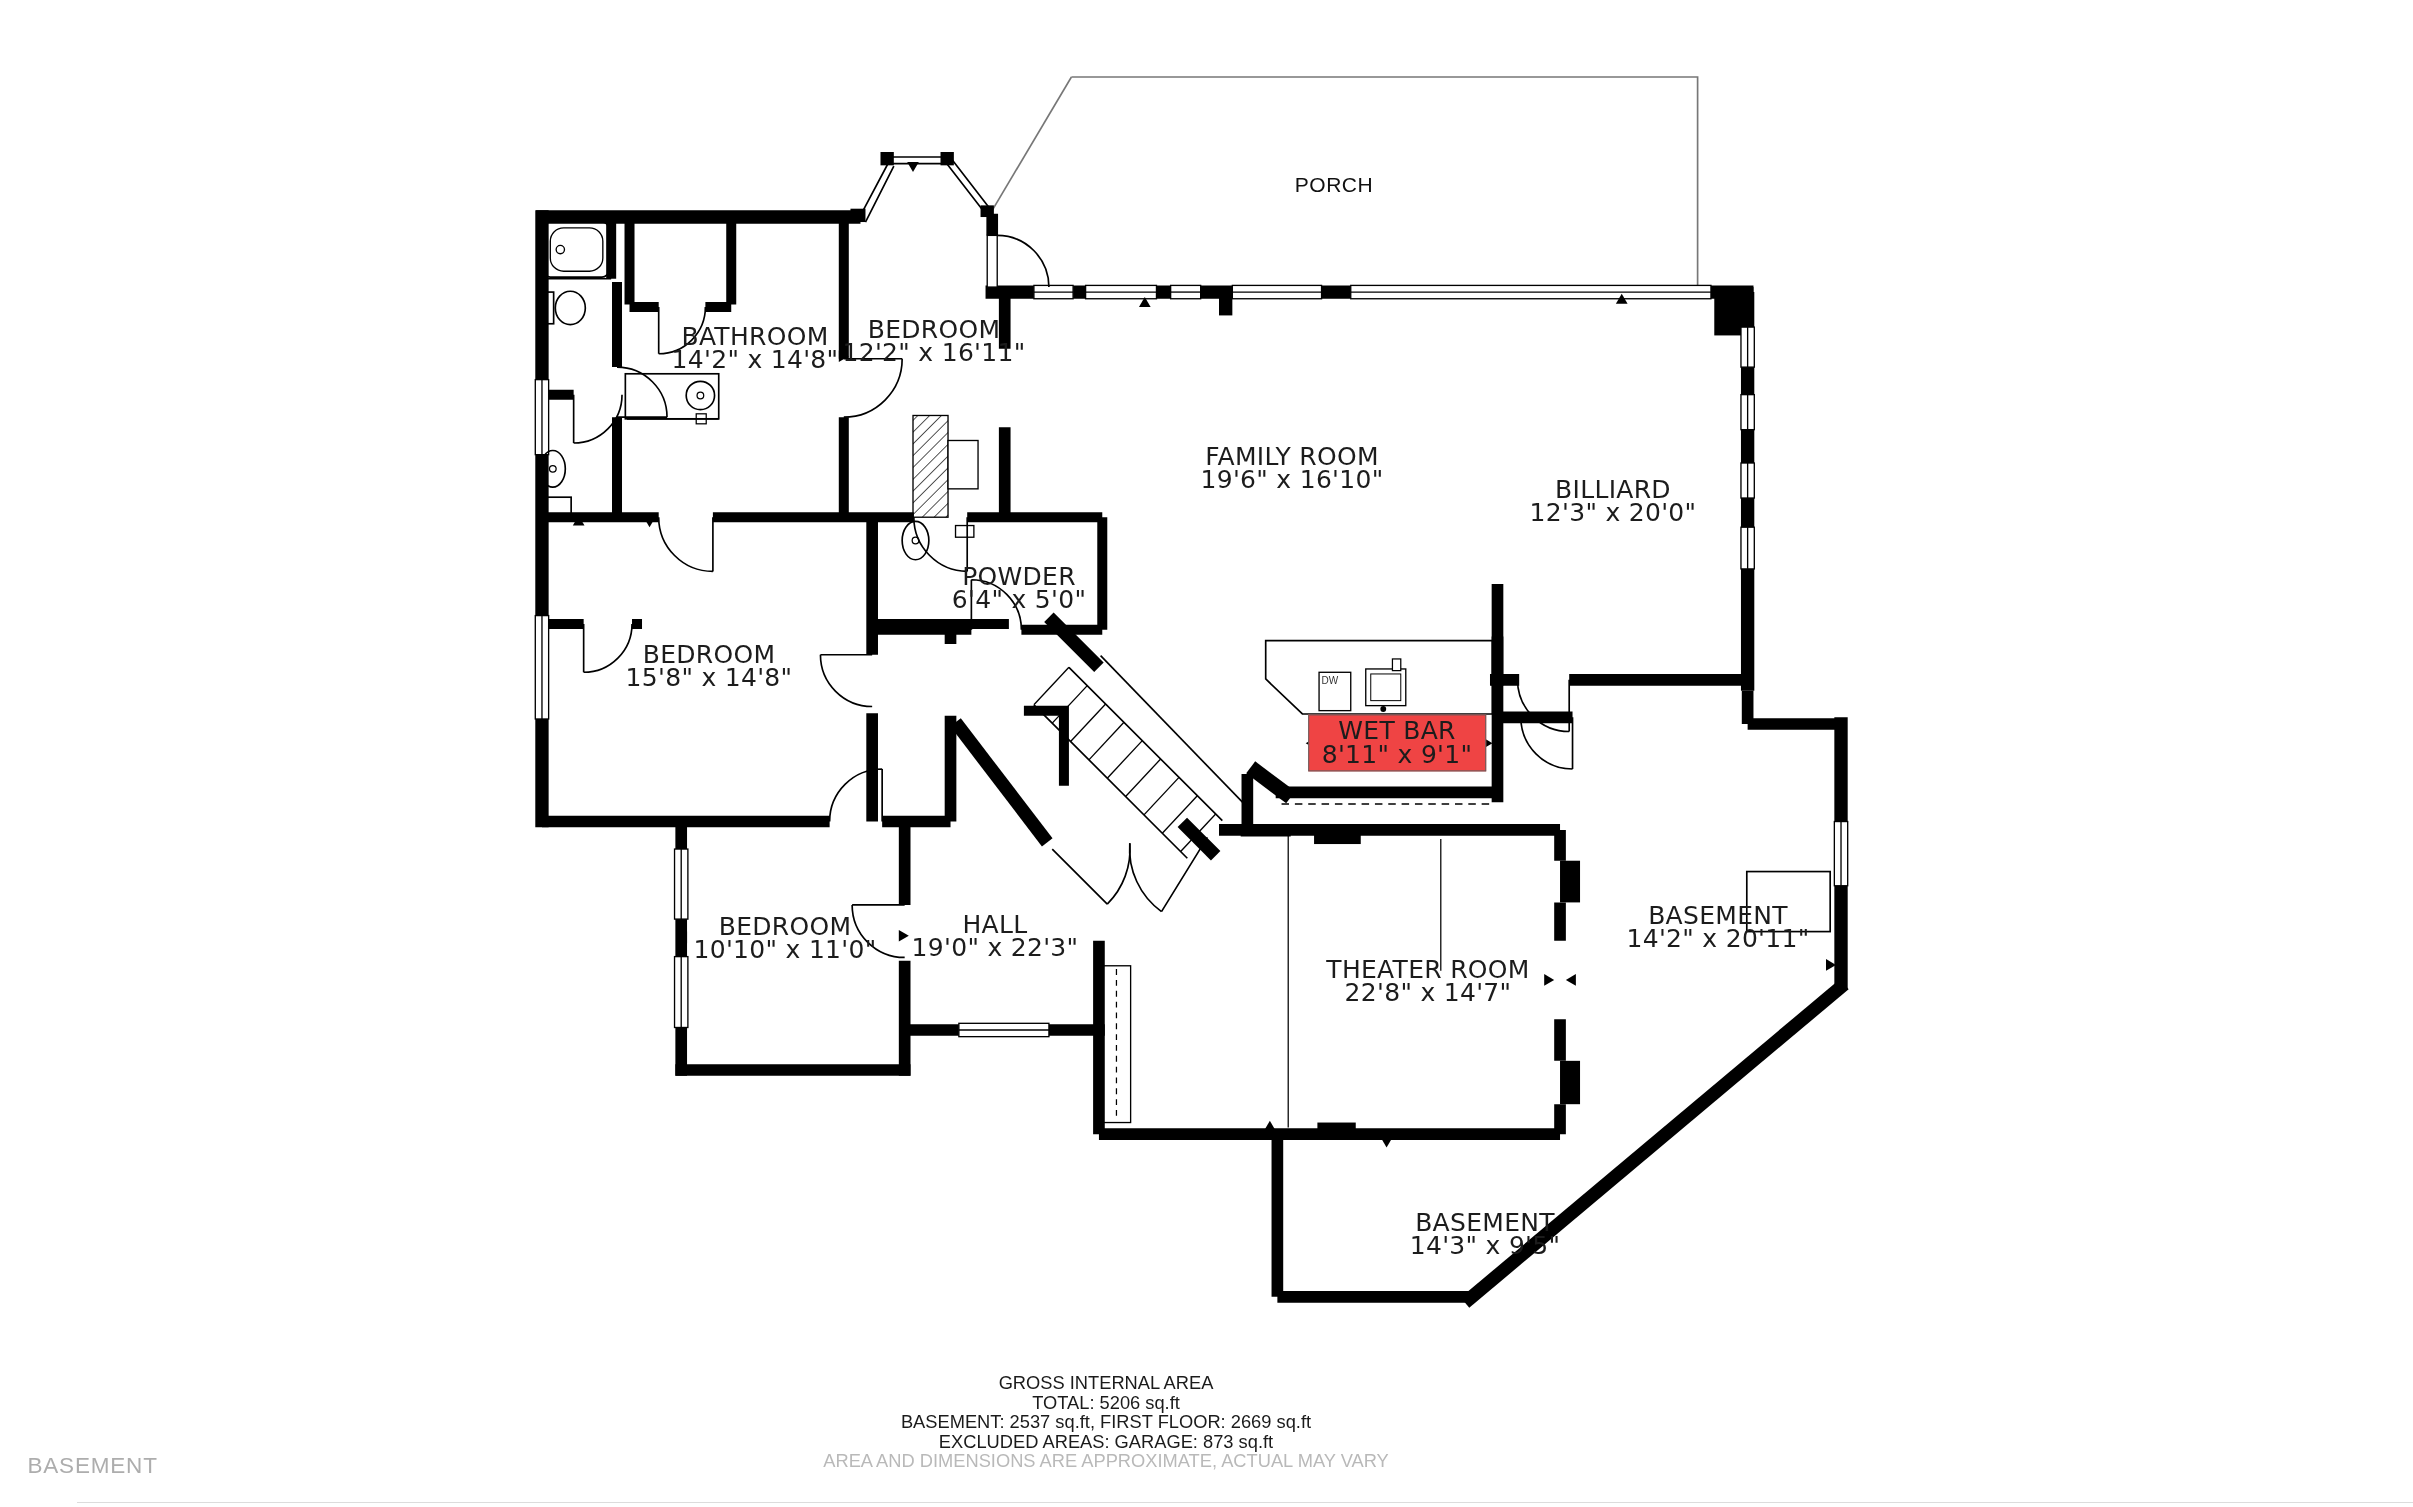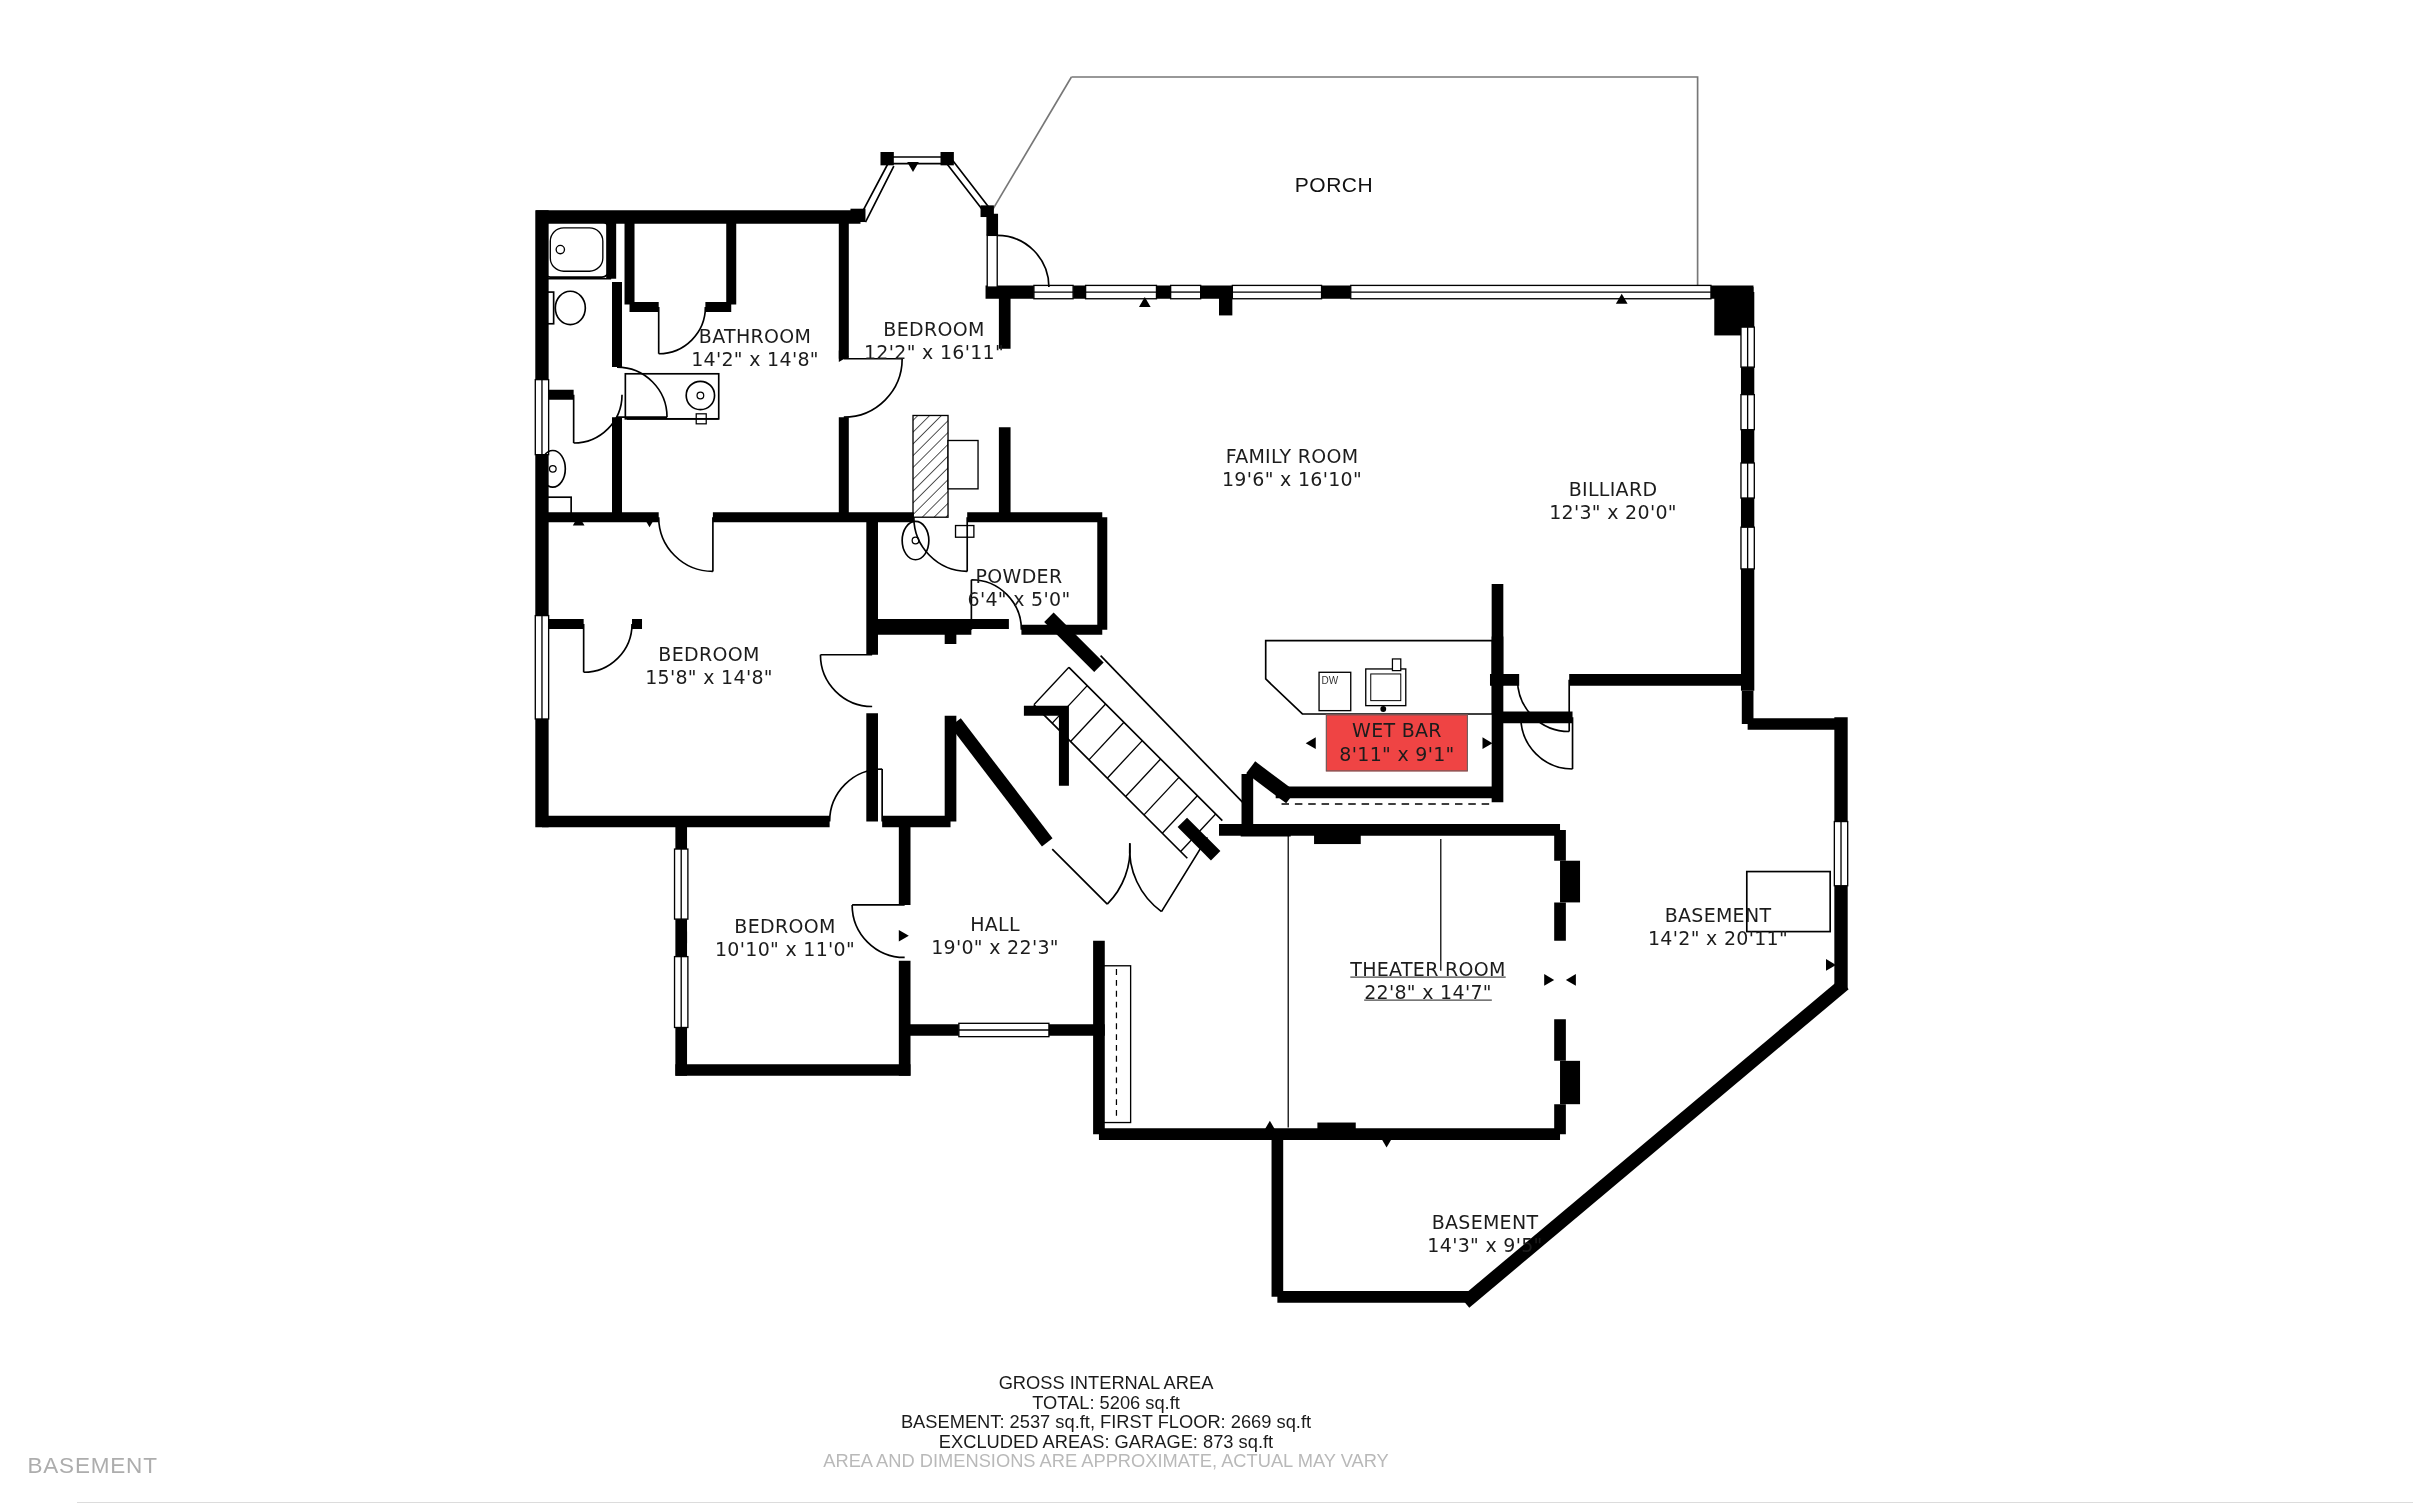--- a/index.html
+++ b/index.html
@@ -1,20 +1,20 @@
 <!DOCTYPE html>
 <html style="font-size:13.3px"><head>
 <meta charset="utf-8">
 <style>
   html,body{margin:0;padding:0;background:#ffffff;}
   body{position:relative;width:2413px;height:1508px;overflow:hidden;
        font-family:"DejaVu Sans",sans-serif;}
   svg{position:absolute;left:0;top:0;}
   .room-label{position:absolute;transform:translate(-50%,-50%);text-align:center;
-      color:#1c1c1c;font-size:19px;line-height:23.4px;letter-spacing:0.3px;white-space:nowrap;}
+      color:#1c1c1c;font-size:25px;line-height:23.4px;letter-spacing:0.3px;white-space:nowrap;}
   .room-label .dims{display:block;}
   .boxed{background:#ef4444;border:1.7px solid #5f5f5f;padding:4.2px 12.5px;}
   .porch-label{font-family:"Liberation Sans",sans-serif;font-size:21px;letter-spacing:0.5px;color:#111;}
   .footer{position:absolute;left:1106px;top:1373px;transform:translateX(-50%);
       text-align:center;font-family:"Liberation Sans",sans-serif;font-size:18.3px;
       line-height:19.6px;color:#1b1b1b;white-space:nowrap;}
   .footer .disclaimer{color:#b9b9b9;}
   .floor-tag{position:absolute;left:27.5px;top:1453px;font-family:"Liberation Sans",sans-serif;
       font-size:22.5px;color:#adadad;letter-spacing:0.8px;}
   .bottom-rule{position:absolute;left:77px;top:1502px;width:2337px;height:0;
@@ -324,21 +324,21 @@
   <span class="dims">8'11" x 9'1"</span>
 </div>
 <div class="room-label" style="left:995px;top:908px;margin-top:28px;">
   <span>HALL</span>
   <span class="dims">19'0" x 22'3"</span>
 </div>
 <div class="room-label" style="left:785px;top:938px;">
   <span>BEDROOM</span>
   <span class="dims">10'10" x 11'0"</span>
 </div>
-<div class="room-label" style="left:1428px;top:981px;text-decoration:underline;">
+<div class="room-label" style="left:1428px;top:981px;">
   <span>THEATER ROOM</span>
   <span class="dims">22'8" x 14'7"</span>
 </div>
 <div class="room-label" style="left:1718px;top:927px;">
   <span>BASEMENT</span>
   <span class="dims">14'2" x 20'11"</span>
 </div>
 <div class="room-label" style="left:1485px;top:1234px;">
   <span>BASEMENT</span>
   <span class="dims">14'3" x 9'5"</span>

